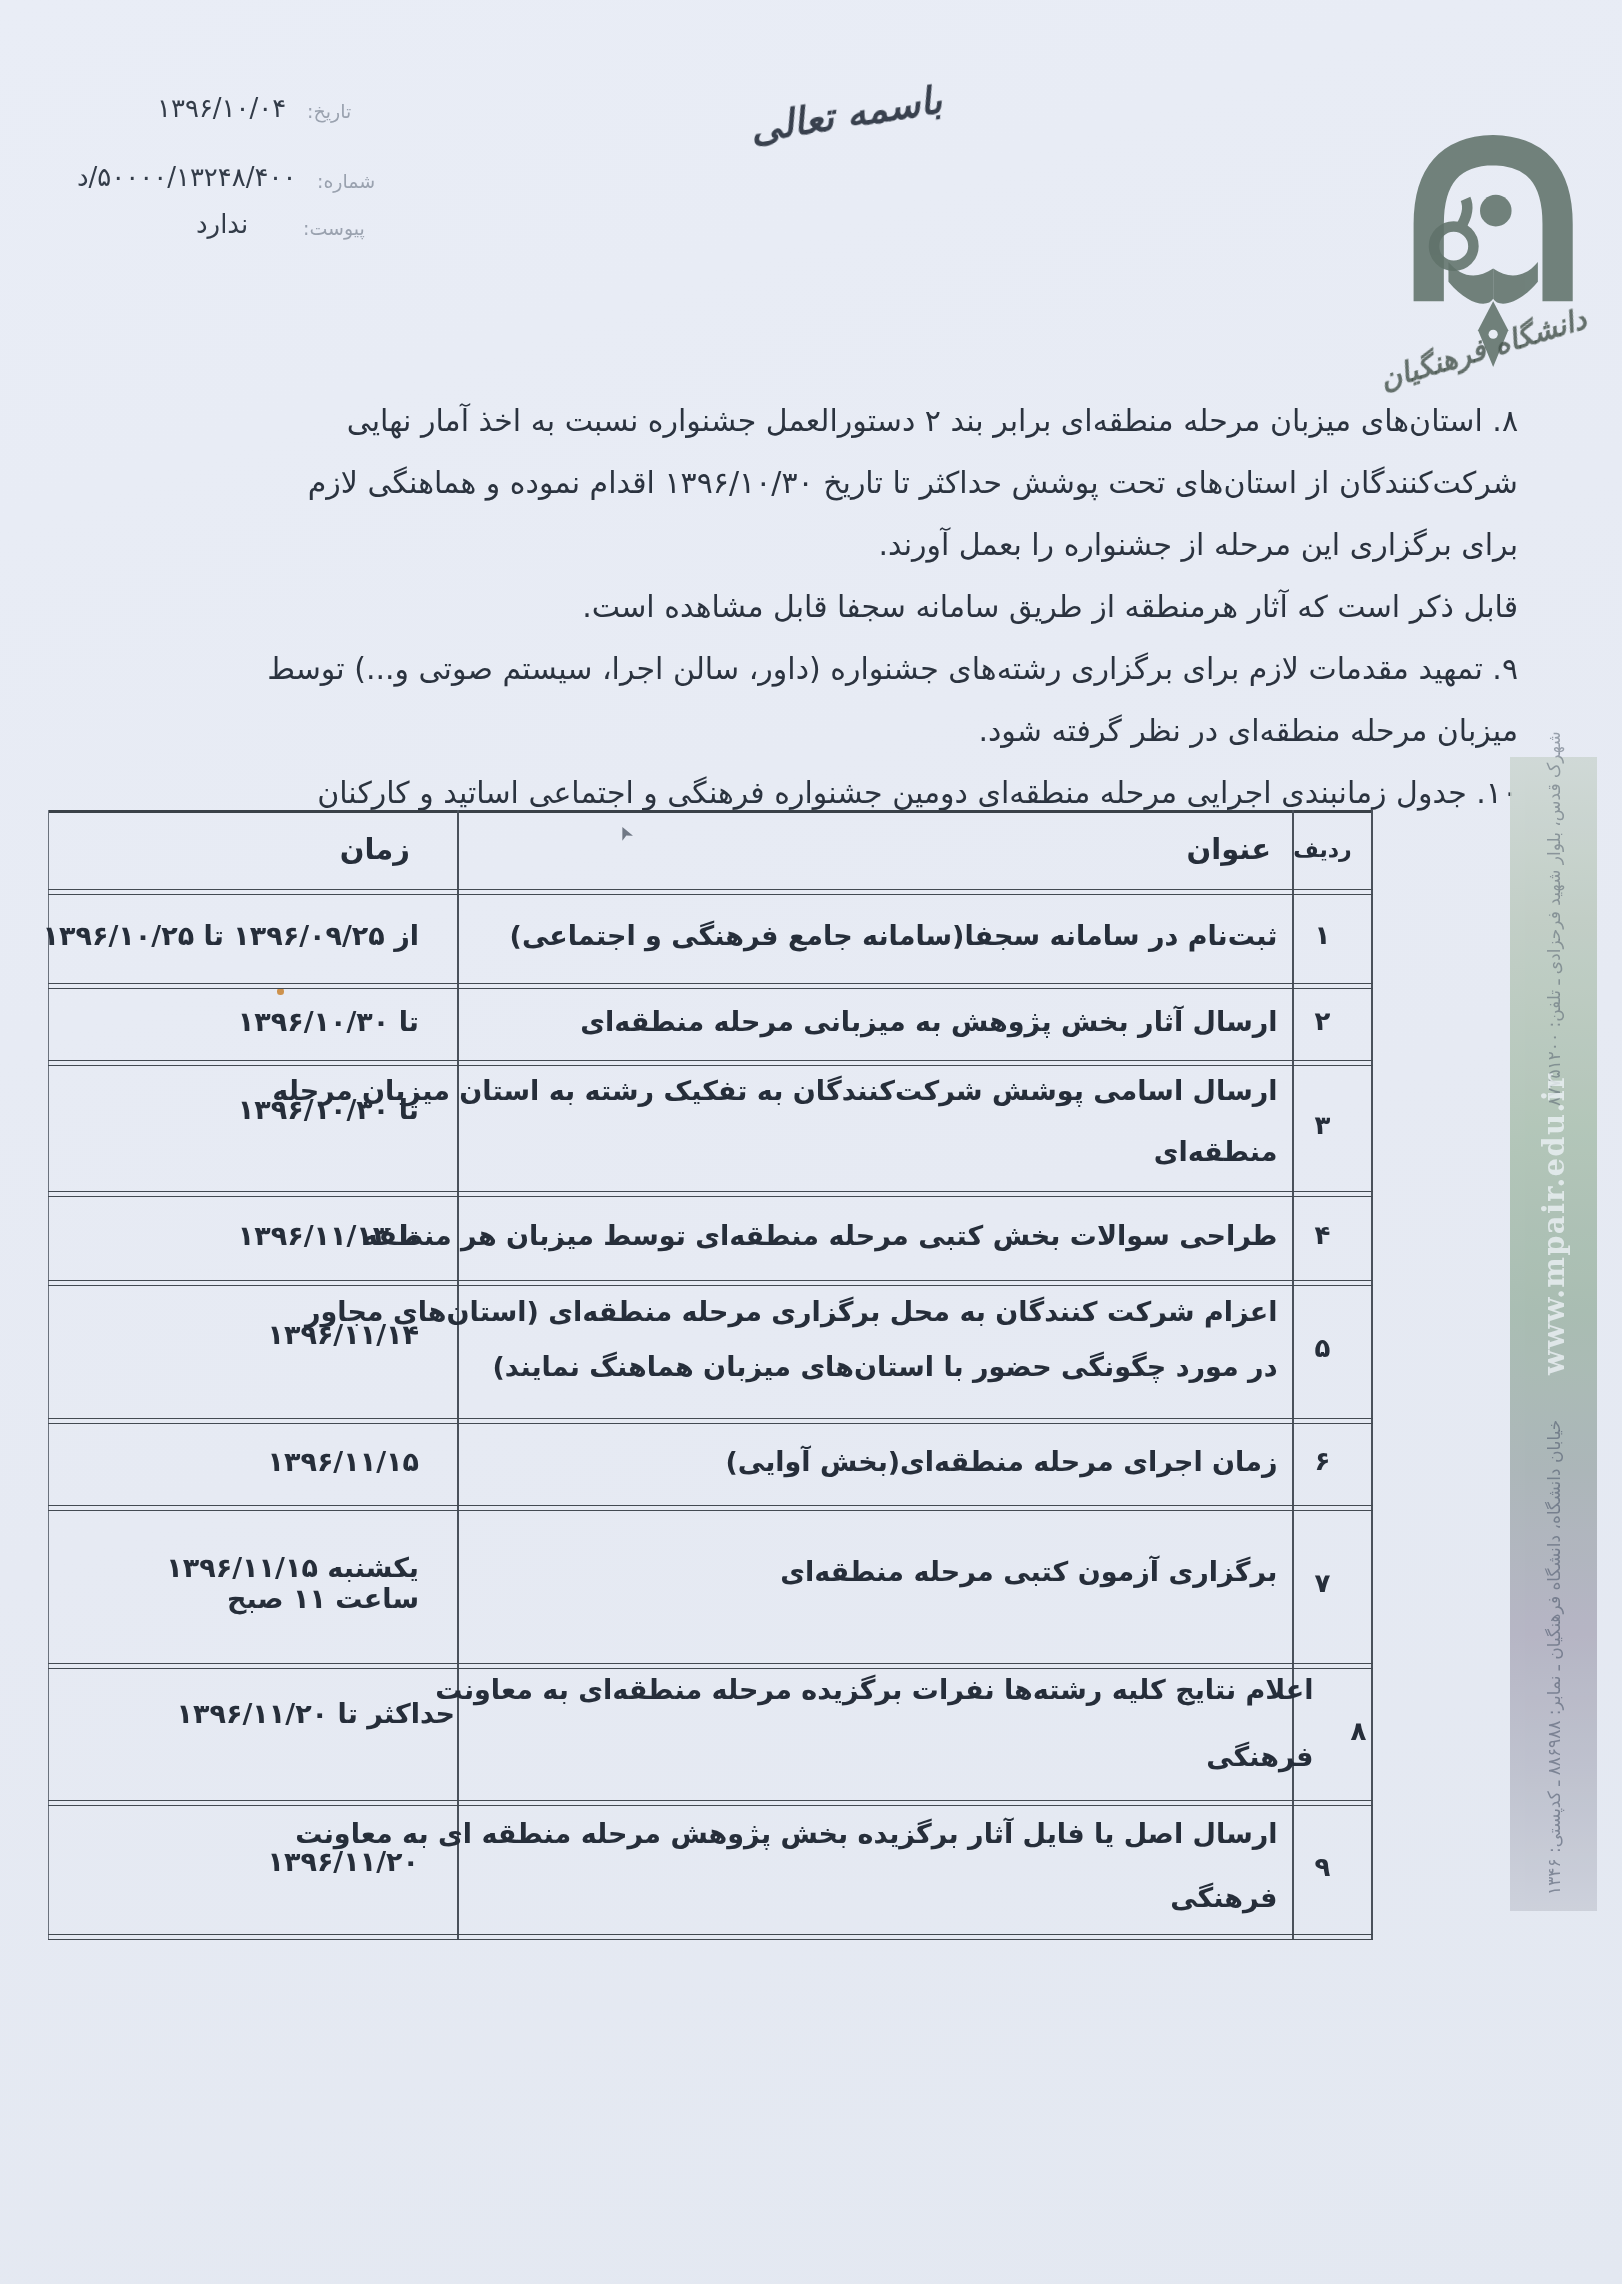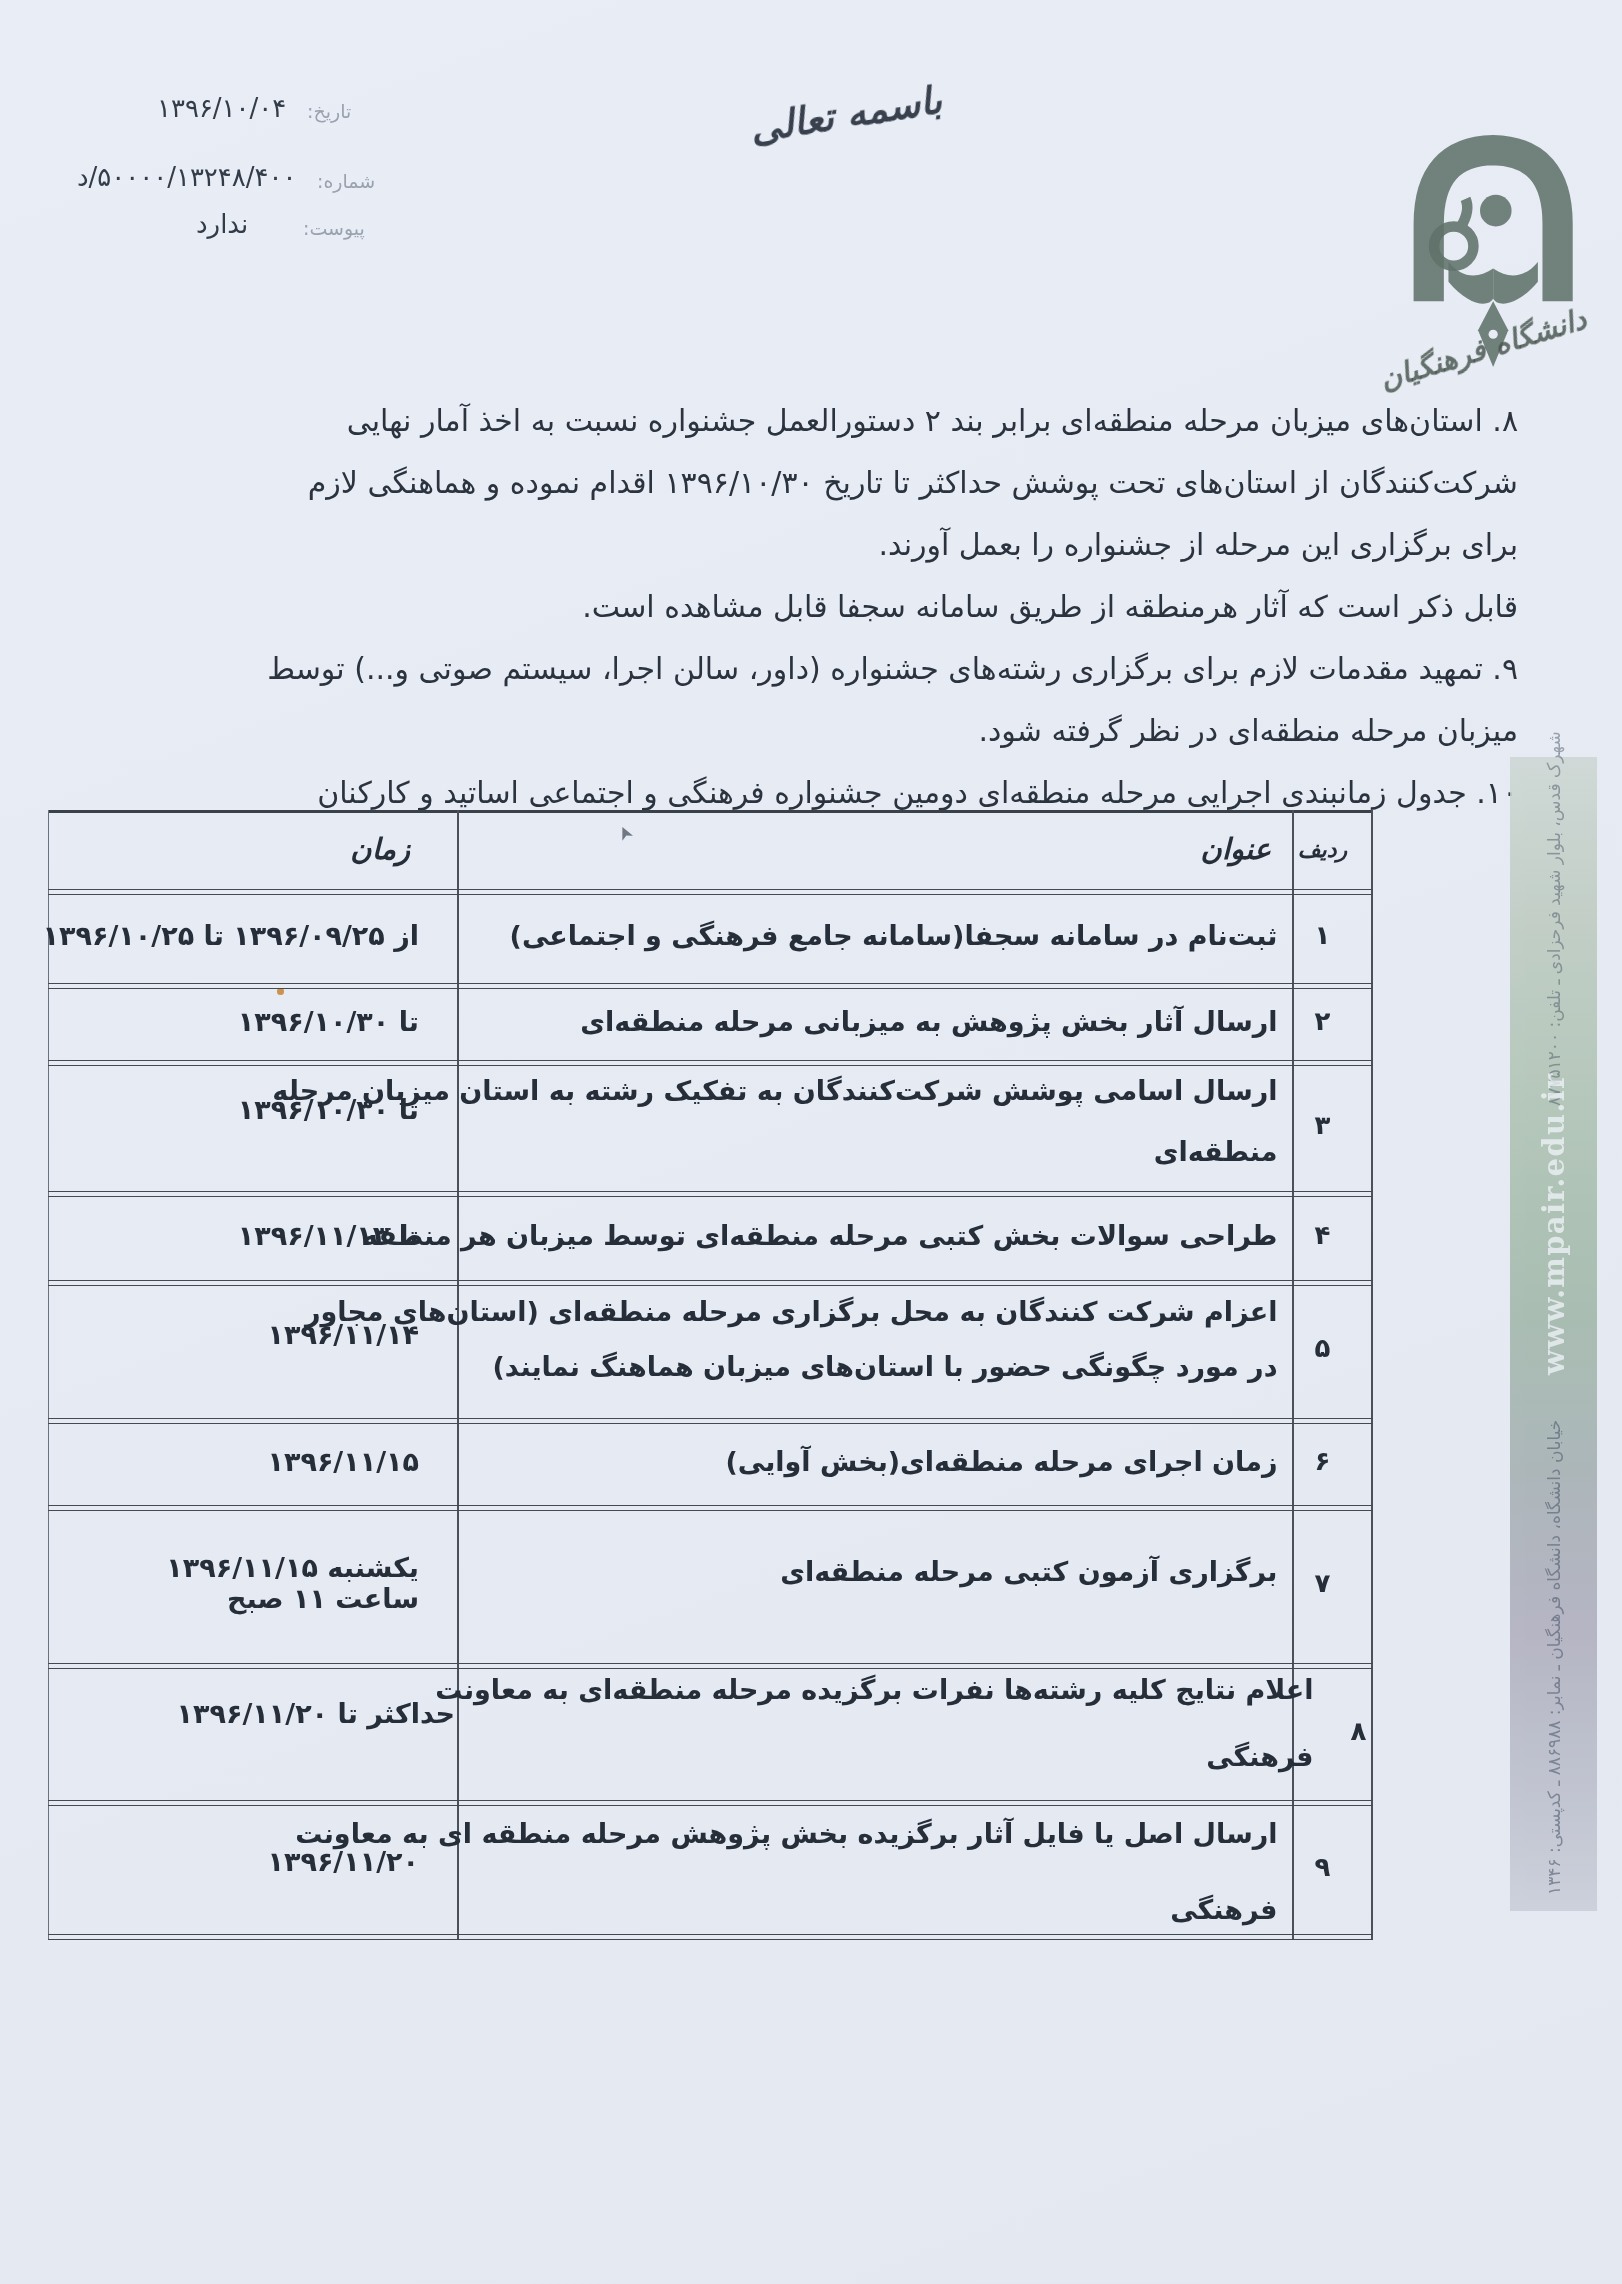--- a/index.html
+++ b/index.html
@@ -50,34 +50,34 @@
   .v-right{left:1323px;width:2px;}
   .v-zaman{left:409px;}
   .v-radif{left:1244px;}
   .trow{position:absolute;left:0;width:1325px;}
   .cell{position:absolute;top:0;bottom:0;display:flex;flex-direction:column;justify-content:center;}
   .c-zaman{left:0;width:409px;text-align:right;padding-right:38px;box-sizing:border-box;}
   .c-onvan{left:411px;width:833px;text-align:right;padding-right:14.5px;box-sizing:border-box;}
   .c-radif{left:1244px;width:61px;align-items:center;text-align:center;}
   .tline{font-size:27px;font-weight:bold;color:#262e3a;line-height:1.15;white-space:nowrap;}
   .c-radif .tline{font-size:26px;}
-  .th .tline{font-size:29px;font-style:italic;}
+  .th .tline{font-size:29px;}
   .th .c-radif .tline{font-size:22px;font-weight:bold;}
   .th .c-zaman{padding-right:47px;}
   .th .c-onvan{padding-right:21px;}
   
   .r3 .c-onvan{justify-content:flex-start;padding-top:14.5px;gap:30px;}
   .r3 .c-zaman{justify-content:flex-start;padding-top:34px;}
   .r5 .c-onvan{justify-content:flex-start;padding-top:16px;gap:24px;}
   .r5 .c-zaman{justify-content:flex-start;padding-top:39px;}
   .r7 .c-zaman{padding-top:16px;padding-bottom:29px;margin-top:11px;}
   .r7 .c-onvan{padding-bottom:24px;}
   .r8 .c-onvan{justify-content:flex-start;padding-top:10.5px;gap:36px;}
   .r8 .c-zaman{justify-content:flex-start;padding-top:35px;}
-  .r9 .c-onvan{justify-content:flex-start;padding-top:18.4px;gap:45px;}
+  .r9 .c-onvan{justify-content:flex-start;padding-top:18.4px;gap:33px;}
   .r9 .c-zaman{justify-content:flex-start;padding-top:46px;}
   
   .band{
     position:absolute;left:1511px;top:757px;width:87px;height:1154px;
     background:linear-gradient(180deg,
       #ccd6d2 0%, #bccabf 14%, #a9bfae 34%, #9fb6a8 48%,
       #a3aeb0 62%, #aeadbd 76%, #b9bcc9 88%, #c9cdd8 100%);
     opacity:.85;
   }
   .vtext{

